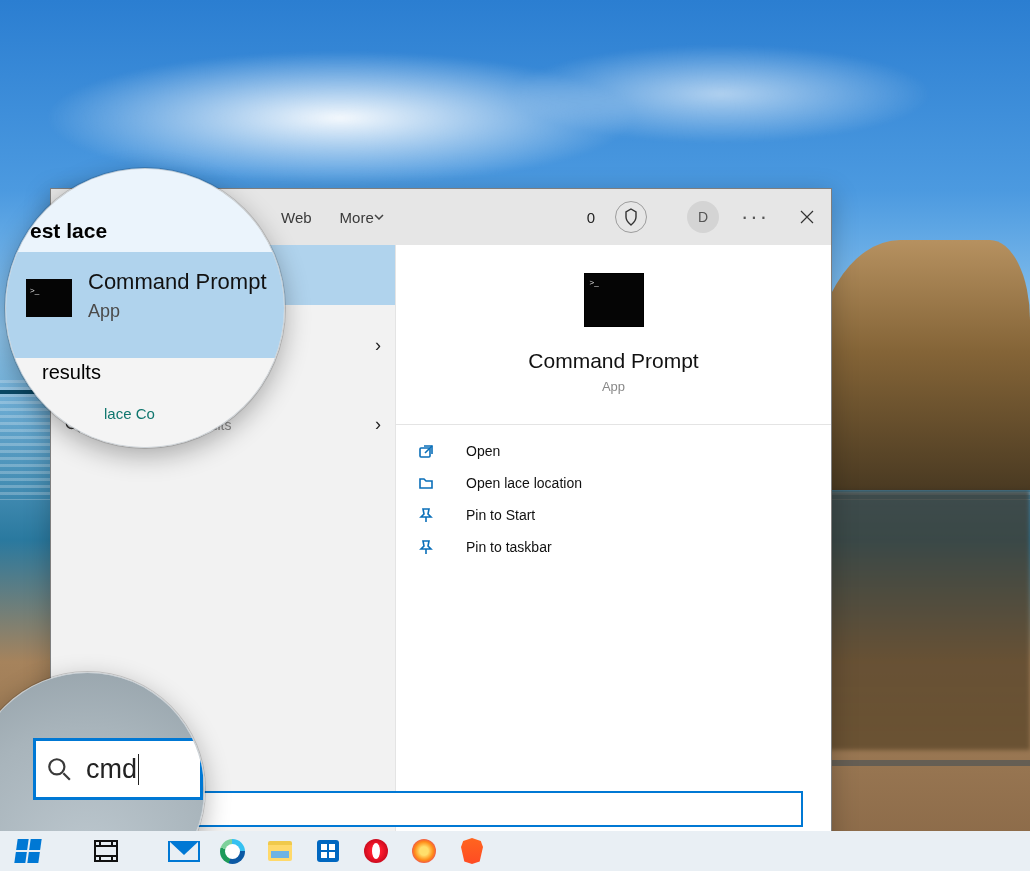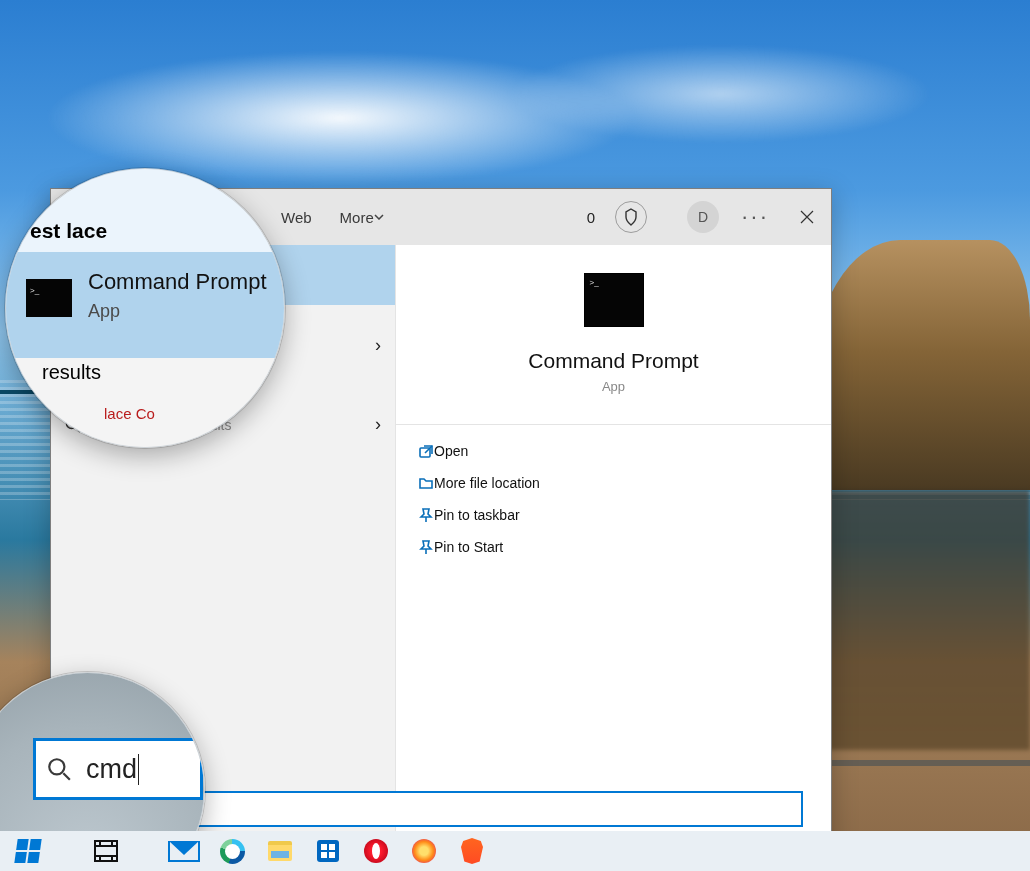--- a/index.html
+++ b/index.html
@@ -68,21 +68,21 @@
   .web-row .chev { position:absolute; right:14px; font-size:18px; color:#222;}
 
   .right-col { flex:1; background:#ffffff; border-left:1px solid #e4e4e4; display:flex; flex-direction:column; }
   .preview { display:flex; flex-direction:column; align-items:center; padding:28px 0 20px; }
   .preview .icon-big { width:60px; height:54px; background:#050505; border:1px solid #000; display:flex; align-items:flex-start; justify-content:flex-start;}
   .preview .icon-big::after{content:'>_'; color:#e5e5e5; font-size:8px; padding:4px 5px;}
   .preview h2 { margin-top:22px; font-size:21px; font-weight:400; color:#111;}
   .preview .subtype { margin-top:6px; font-size:13px; color:#888;}
   .divider { height:1px; background:#e4e4e4; margin:10px 0 6px;}
   .actions { display:flex; flex-direction:column; padding:4px 0;}
-  .action { display:flex; align-items:center; gap:0; padding:8px 22px; font-size:14px; color:#111; }
+  .action { display:flex; align-items:center; gap:32px; padding:8px 22px; font-size:14px; color:#111; }
   .action svg { width:16px; height:16px; stroke:#0a6fb9; fill:none; stroke-width:1.6;}
 
   
   .search-input-bar { position:absolute; left:192px; right:227px; top:791px; height:36px; background:#fff; border:2px solid #0078d4; border-top-width:2px;}
   
   
   .magnifier {
     position:absolute; border-radius:50%; background:rgba(240,246,252,.93);
     box-shadow: 0 0 0 1px rgba(0,0,0,.15), inset -10px -14px 40px rgba(0,0,0,.08), 0 8px 26px rgba(0,0,0,.3);
     overflow:hidden; border:1px solid rgba(60,60,60,.2);
@@ -90,21 +90,21 @@
   .mag-top { left:5px; top:168px; width:280px; height:280px;}
   .mag-top .mt-bg { position:absolute; inset:0;
     background:linear-gradient(180deg,rgba(235,244,252,1) 0,rgba(235,244,252,1) 30%,#b0d3ed 30%,#b0d3ed 68%,rgba(244,244,244,1) 68%,rgba(244,244,244,1) 100%);
   }
   .mag-top h3{position:absolute; left:24px; top:50px; font-size:21px; font-weight:600; color:#000;}
   .mag-top .cmd-icon{ position:absolute; left:20px; top:110px; width:46px; height:38px; background:#050505;}
   .mag-top .cmd-icon::after{content:'>_'; color:#e5e5e5; font-size:8px; padding:3px 4px;}
   .mag-top .cmd-title{position:absolute; left:82px; top:100px; font-size:22px; color:#111; white-space:nowrap;}
   .mag-top .cmd-sub{position:absolute; left:82px; top:132px; font-size:18px; color:#4a4a4a;}
   .mag-top .settings-lbl{position:absolute; left:36px; top:192px; font-size:20px; font-weight:400; color:#000;}
-  .mag-top .settings-more{position:absolute; left:98px; top:236px; font-size:15px; color:#b91c1c;}
+  .mag-top .settings-more{position:absolute; left:98px; top:236px; font-size:15px; color:#0f766e;}
 
   .mag-bottom { left:-30px; top:672px; width:235px; height:235px;}
   .mag-bottom .mb-bg{position:absolute; inset:0;
     background:
       radial-gradient(circle at 50% 80%, #bcc7ce 0%, #a8b4bb 60%, #93a0a8 100%);
   }
   .mag-bottom .searchbox{position:absolute; left:62px; top:65px; width:170px; height:62px; background:#fff; border:3px solid #0078d4; display:flex; align-items:center; padding:0 10px; gap:14px;}
   .mag-bottom .searchbox svg{width:26px; height:26px; stroke:#3a3a3a; fill:none; stroke-width:2;}
   .mag-bottom .searchbox span{font-size:27px; color:#222; border-right:1px solid #222; padding-right:1px;}
 
@@ -206,35 +206,35 @@
               <rect x="2" y="5" width="10" height="9" rx="1"></rect>
               <path d="M6 3h8v8"></path>
               <path d="M14 3l-7 7"></path>
             </svg>
           <span>Open</span>
         </div>
         <div class="action">
           <svg viewBox="0 0 16 16">
               <path d="M2 4h4l2 2h6v7H2z"></path>
             </svg>
-          <span>More file location</span>
+          <span>Open lace location</span>
+        </div>
+        <div class="action">
+          <svg viewBox="0 0 16 16">
+              <path d="M5 2h6l-1 5 3 3H3l3-3z"></path>
+              <path d="M8 10v5"></path>
+            </svg>
+          <span>Pin to Start</span>
         </div>
         <div class="action">
           <svg viewBox="0 0 16 16">
               <path d="M5 2h6l-1 5 3 3H3l3-3z"></path>
               <path d="M8 10v5"></path>
             </svg>
           <span>Pin to taskbar</span>
-        </div>
-        <div class="action">
-          <svg viewBox="0 0 16 16">
-              <path d="M5 2h6l-1 5 3 3H3l3-3z"></path>
-              <path d="M8 10v5"></path>
-            </svg>
-          <span>Pin to Start</span>
         </div>
       </div>
     </div>
   </div>
 </div>
 
 <div class="search-input-bar"></div>
 
 <div class="magnifier mag-top">
   <div class="mt-bg"></div>

